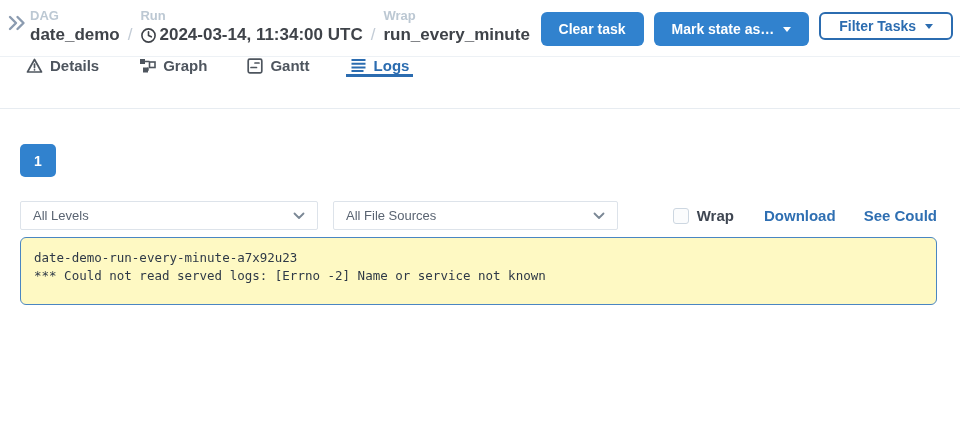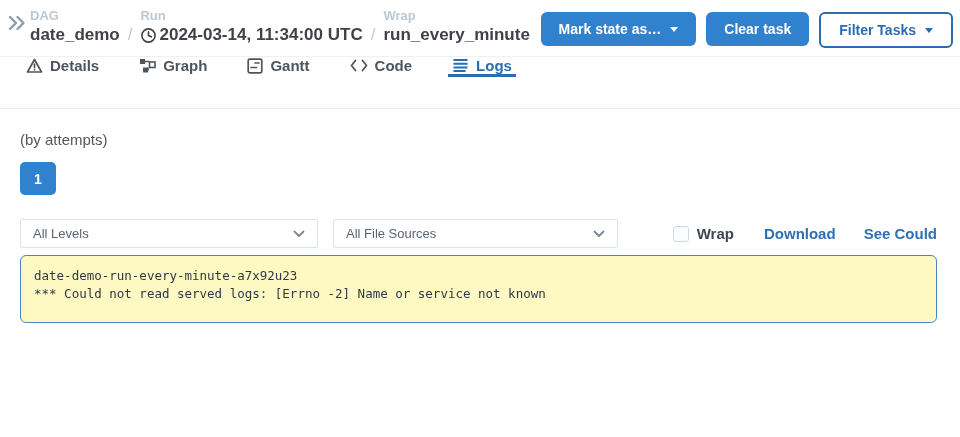--- a/index.html
+++ b/index.html
@@ -16,21 +16,21 @@
   .crumb-label { font-size:13px; font-weight:700; color:#bcc8d3; line-height:15px; }
   .crumb-value { font-size:17px; font-weight:700; color:#3f4349; line-height:24px;
     display:flex; align-items:center; }
   .crumb-sep { font-size:17px; color:#c3ccd6; line-height:24px; margin:0 8px; font-weight:400; }
   .clock-icon { margin-right:2px; display:inline-flex; }
   .header-actions { margin-left:auto; display:flex; align-items:flex-start; gap:10px; padding-top:4px; }
   .btn { height:34px; border-radius:6px; border:none; font-size:14px; font-weight:700;
     padding:0 18px; display:flex; align-items:center; cursor:pointer;
     font-family:"Liberation Sans", sans-serif; }
   .btn-solid { background:#3182ce; color:#ffffff; }
-  .btn-outline { background:#ffffff; color:#2b6cb0; border:2px solid #2b6cb0; height:36px; }
+  .btn-outline { background:#ffffff; color:#2b6cb0; border:2px solid #2b6cb0; height:28px; }
   .caret-down { width:0; height:0; border-left:4px solid transparent; border-right:4px solid transparent;
     border-top:5px solid currentColor; margin-left:9px; display:inline-block; }
 
   
   .tabbar { display:flex; align-items:flex-start; height:52px; padding-left:22px;
     border-bottom:1px solid #e7ecf1; }
   .tab { display:flex; align-items:center; gap:7px; padding:0 4px; margin-right:32px;
     font-size:15px; font-weight:700; color:#4e555e; cursor:pointer;
     border-bottom:3px solid transparent; margin-bottom:-1px; }
   .tab svg { display:block; }
@@ -95,25 +95,25 @@
     </div>
     <span class="crumb-sep">/</span>
     <div class="crumb">
       <span class="crumb-label">Wrap</span>
       <span class="crumb-value">run_every_minute</span>
     </div>
   </div>
 
   <div class="header-actions">
     <button class="btn btn-solid">
+      <span>Clear task</span>
+    </button>
+    <button class="btn btn-solid">
       <span>Mark state as…</span>
       <span class="caret-down"></span>
-    </button>
-    <button class="btn btn-solid">
-      <span>Clear task</span>
     </button>
     <button class="btn btn-outline">
       <span>Filter Tasks</span>
       <span class="caret-down"></span>
     </button>
   </div>
 </div>
 
 <div class="tabbar">
   <div class="tab">
@@ -140,41 +140,31 @@
   <div class="tab">
     <span>
       <svg width="16" height="16" viewBox="0 0 16 16" fill="none">
         <rect x="1.2" y="1.2" width="13.6" height="13.6" rx="1.5" stroke="#4e555e" stroke-width="1.7"></rect>
         <path d="M8 5 H12" stroke="#4e555e" stroke-width="1.7" stroke-linecap="round"></path>
         <path d="M4 9.5 H9.5" stroke="#4e555e" stroke-width="1.7" stroke-linecap="round"></path>
       </svg>
     </span>
     <span>Gantt</span>
   </div>
-  <div class="tab">
-    <span>
-      <svg width="18" height="15" viewBox="0 0 18 15" fill="none">
-        <path d="M5.5 2.5 L1.5 7.5 L5.5 12.5" stroke="#4e555e" stroke-width="1.8" stroke-linecap="round" stroke-linejoin="round"></path>
-        <path d="M12.5 2.5 L16.5 7.5 L12.5 12.5" stroke="#4e555e" stroke-width="1.8" stroke-linecap="round" stroke-linejoin="round"></path>
-      </svg>
-    </span>
-    <span>Code</span>
-  </div>
   <div class="tab active">
     <span>
       <svg width="17" height="15" viewBox="0 0 17 15" fill="none">
         <path d="M1.5 2 H15.5 M1.5 5.7 H15.5 M1.5 9.4 H15.5 M1.5 13.1 H13.5" stroke="#2b6cb0" stroke-width="2"></path>
       </svg>
     </span>
     <span>Logs</span>
   </div>
 </div>
 
 <div class="content">
-  <div class="attempts-label">(by attempts)</div>
 
   <button class="attempt-btn">1</button>
 
   <div class="filter-row">
     <div class="select select-levels">
       <span class="sel-text">All Levels</span>
       <span>
         <svg width="12" height="8" viewBox="0 0 12 8" fill="none">
           <path d="M1.5 1.5 L6 6 L10.5 1.5" stroke="#7a8795" stroke-width="1.8" stroke-linecap="round" stroke-linejoin="round"></path>
         </svg>

